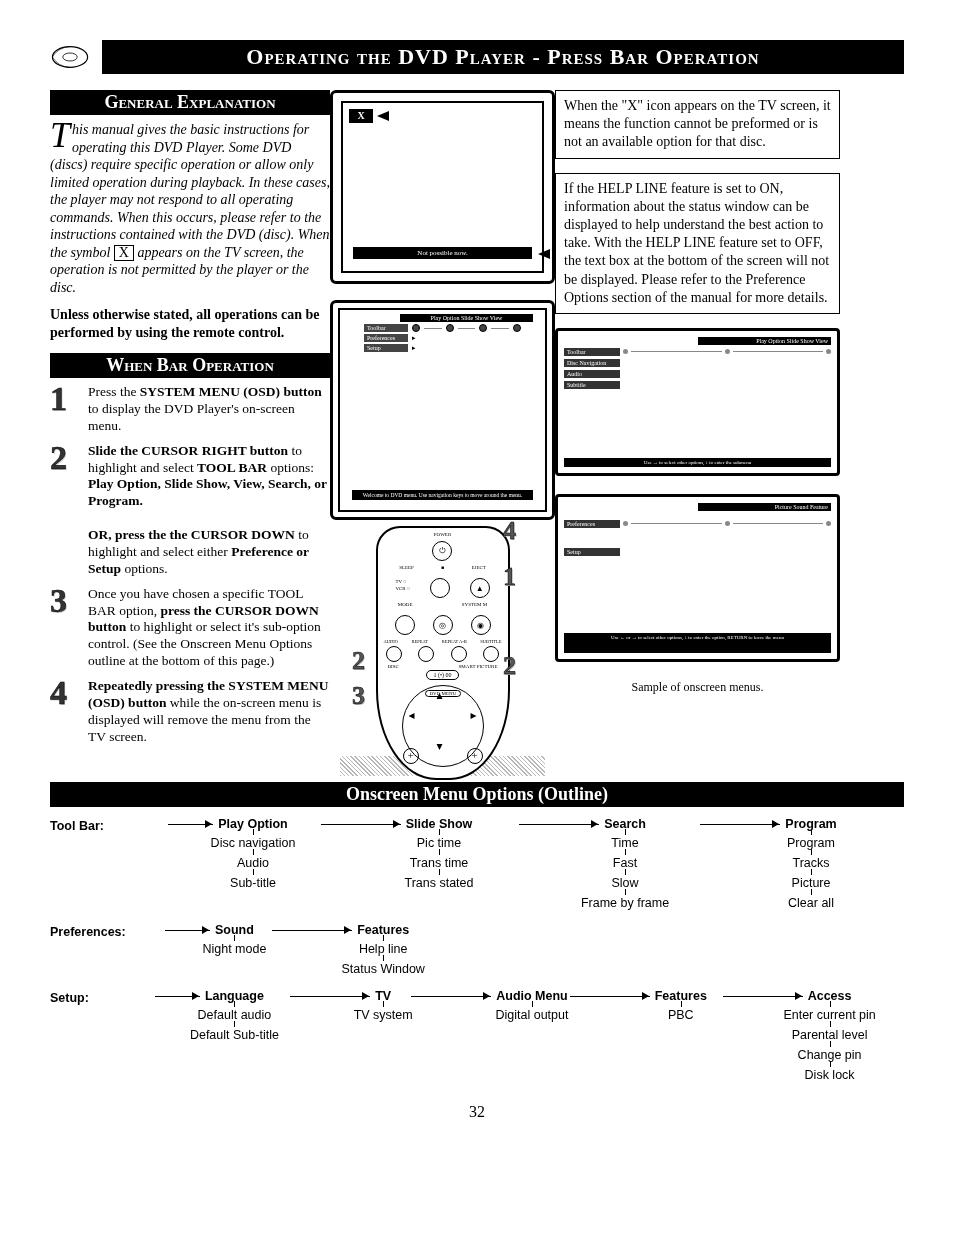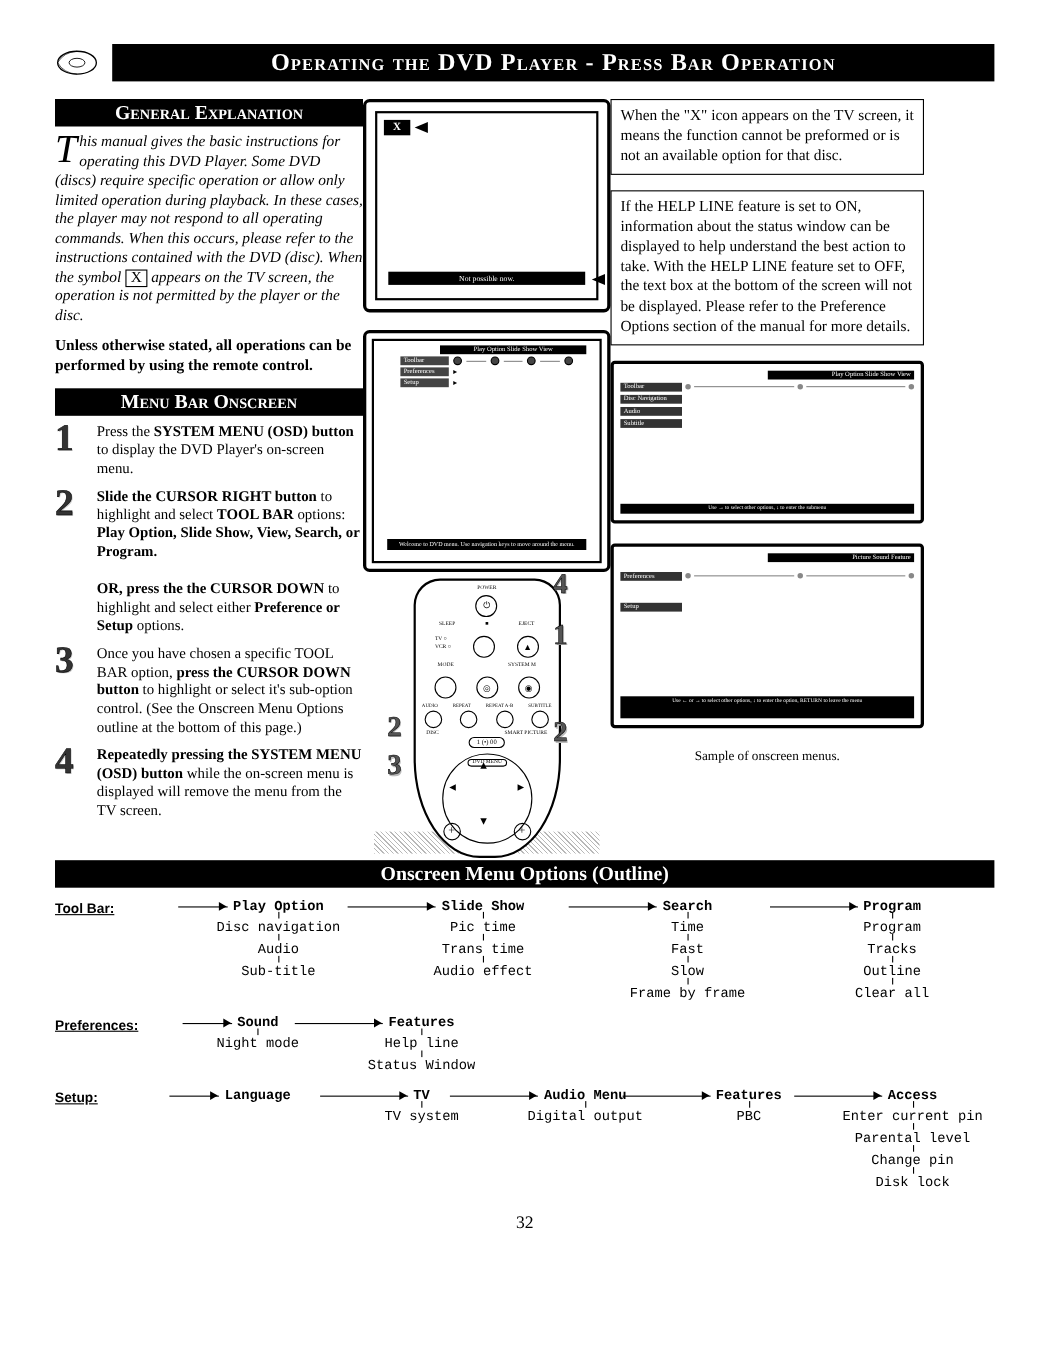--- a/index.html
+++ b/index.html
@@ -311,31 +311,29 @@
   }
   .outline-row {
     display:flex;
     align-items:flex-start;
     margin-top:10px;
   }
   .outline-label {
     width: 110px;
     font-weight:bold;
     padding-top:2px;
-    text-decoration:underline;
   }
   .outline-groups {
     display:flex;
     flex:1;
   }
   .outline-group {
     flex:1;
     text-align:center;
     position:relative;
-    font-family:Liberation Mono, monospace;
   }
   .outline-group .head {
     font-weight:bold;
     display:inline-block;
     position:relative;
     padding:0 5px;
   }
   .outline-group .head::before {
     content:"";
     position:absolute;
@@ -399,21 +397,21 @@
   <div class="left-col">
     <div class="section-header">General Explanation</div>
     <p class="intro-para">
       <span class="dropcap">T</span>
       <span>his manual gives the basic instructions for operating this DVD Player. Some DVD (discs) require specific operation or allow only limited operation during playback. In these cases, the player may not respond to all operating commands. When this occurs, please refer to the instructions contained with the DVD (disc). When the symbol </span>
       <span class="xbox">X</span>
       <span> appears on the TV screen, the operation is not permitted by the player or the disc.</span>
     </p>
     <p class="bold-note">Unless otherwise stated, all operations can be performed by using the remote control.</p>
 
-    <div class="section-header">Menu Bar Onscreen</div>
+    <div class="section-header">When Bar Operation</div>
     <div id="steps">
         <div class="step">
           <div class="step-num">1</div>
           <div>Press the <b>SYSTEM MENU (OSD) button</b> to display the DVD Player's on-screen menu.</div>
         </div>
         <div class="step">
           <div class="step-num">2</div>
           <div><b>Slide the CURSOR RIGHT button</b> to highlight and select <b>TOOL BAR</b> options: <b>Play Option, Slide Show, View, Search, or Program.</b><br><br><b>OR, press the the CURSOR DOWN</b> to highlight and select either <b>Preference or Setup</b> options.</div>
         </div>
         <div class="step">
@@ -585,32 +583,32 @@
       <div class="outline-label">Tool Bar:</div>
       <div class="outline-groups">
         <div class="outline-group"><div class="head"><span class="arrowh"></span>Play Option</div><ul>
             <li>Disc navigation</li>
             <li>Audio</li>
             <li>Sub-title</li>
           </ul></div>
         <div class="outline-group"><div class="head"><span class="arrowh"></span>Slide Show</div><ul>
             <li>Pic time</li>
             <li>Trans time</li>
-            <li>Audio effect</li>
+            <li>Trans stated</li>
           </ul></div>
         <div class="outline-group"><div class="head"><span class="arrowh"></span>Search</div><ul>
             <li>Time</li>
             <li>Fast</li>
             <li>Slow</li>
             <li>Frame by frame</li>
           </ul></div>
         <div class="outline-group"><div class="head"><span class="arrowh"></span>Program</div><ul>
             <li>Program</li>
             <li>Tracks</li>
-            <li>Outline</li>
+            <li>Picture</li>
             <li>Clear all</li>
           </ul></div>
       </div>
     </div>
     <div class="outline-row">
       <div class="outline-label">Preferences:</div>
       <div class="outline-groups">
         <div class="outline-group"><div class="head"><span class="arrowh"></span>Sound</div><ul>
             <li>Night mode</li>
           </ul></div>
@@ -628,21 +626,24 @@
         </div>
         <div class="outline-group">
           <div style="height: 16px;"></div>
           <ul></ul>
         </div>
       </div>
     </div>
     <div class="outline-row">
       <div class="outline-label">Setup:</div>
       <div class="outline-groups">
-        <div class="outline-group"><div class="head"><span class="arrowh"></span>Language</div></div>
+        <div class="outline-group"><div class="head"><span class="arrowh"></span>Language</div><ul>
+            <li>Default audio</li>
+            <li>Default Sub-title</li>
+          </ul></div>
         <div class="outline-group"><div class="head"><span class="arrowh"></span>TV</div><ul>
             <li>TV system</li>
           </ul></div>
         <div class="outline-group"><div class="head"><span class="arrowh"></span>Audio Menu</div><ul>
             <li>Digital output</li>
           </ul></div>
         <div class="outline-group"><div class="head"><span class="arrowh"></span>Features</div><ul>
             <li>PBC</li>
           </ul></div>
         <div class="outline-group"><div class="head"><span class="arrowh"></span>Access</div><ul>

